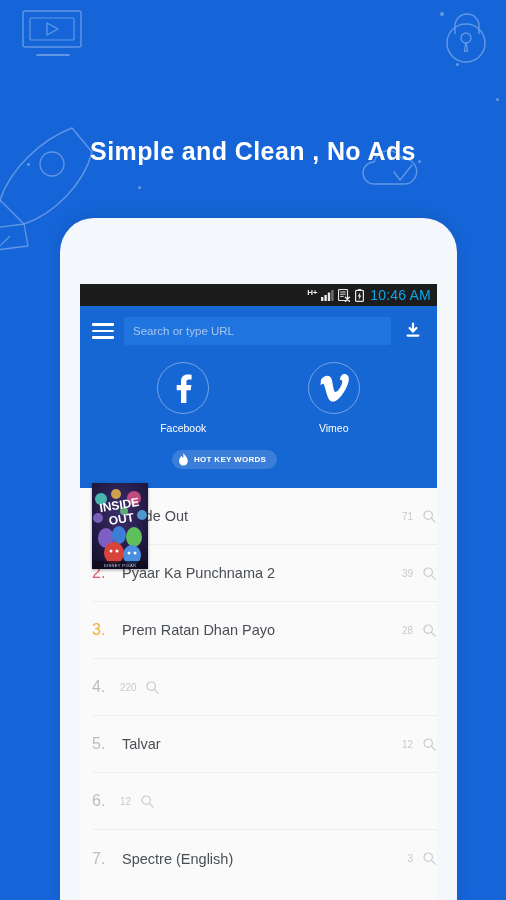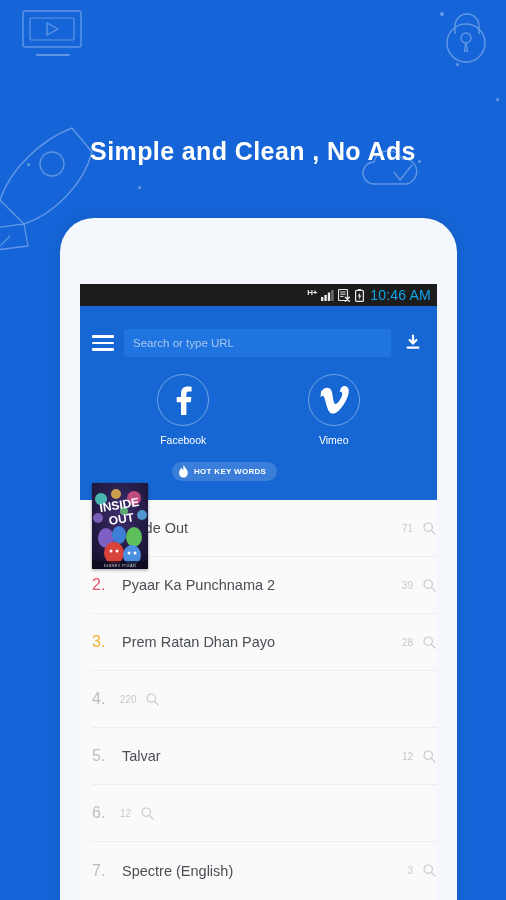--- a/index.html
+++ b/index.html
@@ -73,21 +73,21 @@
   }
   .sb-icon { display: flex; align-items: center; }
   .sb-time {
     color: #0ea5e9; font-size: 14px; font-weight: normal;
     letter-spacing: .2px; margin-left: 2px;
   }
 
   
   .bluehead {
     background: #1666d3;
-    padding: 22px 12px 0 12px;
+    padding: 10px 12px 0 12px;
     position: relative;
   }
   .toolbar { display: flex; align-items: center; gap: 10px; height: 30px; }
   .hamburger {
     width: 22px; height: 16px;
     display: flex; flex-direction: column; justify-content: space-between;
     flex: 0 0 auto; cursor: pointer;
   }
   .hamburger i { display: block; height: 2.6px; background: #ffffff; border-radius: 1px; }
   .urlbar {

